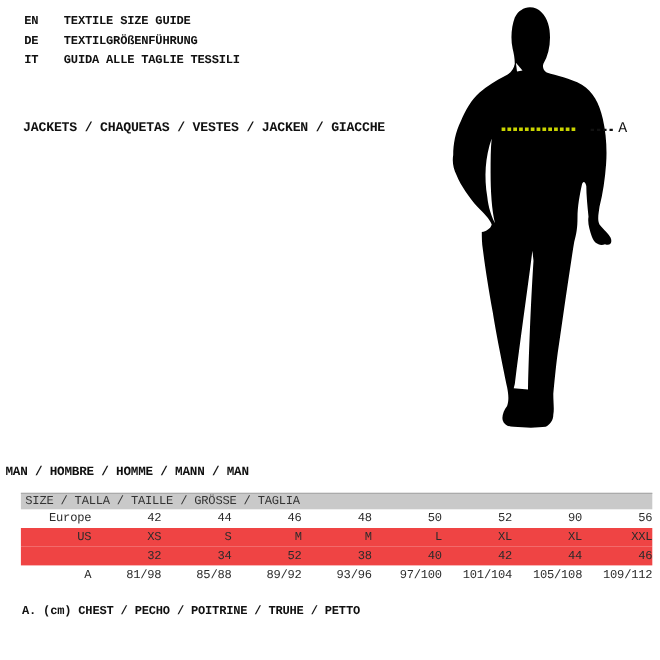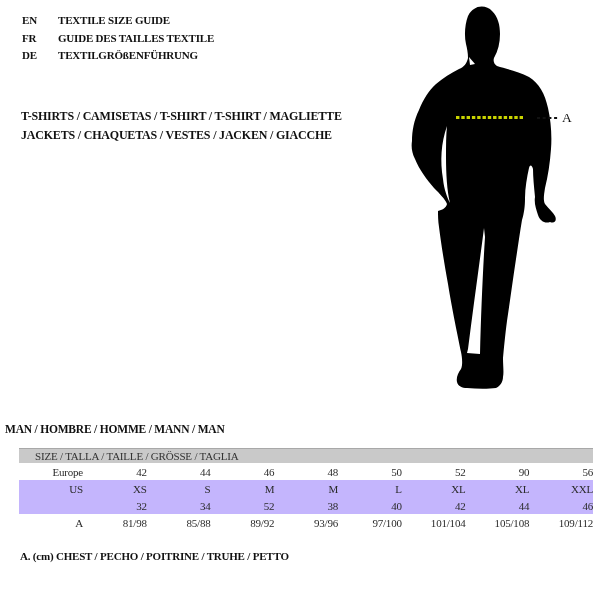--- a/index.html
+++ b/index.html
@@ -1,69 +1,68 @@
 <!DOCTYPE html>
 <html><head>
 <meta charset="utf-8">
 <style>
   html,body{margin:0;padding:0;background:#fff;}
   .page{
     position:relative;width:600px;height:600px;background:#ffffff;overflow:hidden;
-    font-family:Liberation Serif, serif;color:#111;
+    font-family:Liberation Mono, monospace;color:#111;
     letter-spacing:-0.2px;
     border-radius:21px;
   }
   
   .lang-block{position:absolute;left:22px;top:11px;}
   .lang-row{display:flex;height:17.7px;align-items:center;}
   .lang-code{width:36px;font-size:11px;font-weight:700;}
   .lang-label{font-size:11px;font-weight:700;white-space:nowrap;}
   
   .garment-block{position:absolute;left:21px;top:107px;line-height:18.5px;
     font-size:12px;font-weight:700;white-space:nowrap;}
   
   .figure-wrap{position:absolute;left:405px;top:0;width:170px;height:400px;}
   .measure-label{position:absolute;left:562px;top:110px;font-size:13.5px;font-weight:400;color:#111;}
   
   .section-title{position:absolute;left:5px;top:423px;font-size:11.5px;font-weight:700;}
   
   .size-table{position:absolute;left:19px;top:448px;width:574px;font-size:11px;}
   .st-header{
     height:14px;line-height:14px;background:#c9c9c9;border-top:1px solid #a8a8a8;
-    padding-left:16px;color:#333;font-weight:400;
+    padding-left:4px;color:#333;font-weight:400;
   }
   .st-row{display:grid;grid-template-columns:64px repeat(8,1fr);height:17px;align-items:center;}
-  .st-row.stripe{background:#c4b5fd;}
+  .st-row.stripe{background:#ef4444;}
   .st-row .lbl{padding-left:4px;text-align:right;color:#2b2b2b;}
   .st-row .val{text-align:right;color:#2b2b2b;}
   
   .footnote{position:absolute;left:20px;top:550px;font-size:11px;font-weight:700;}
 </style>
 </head>
 <body>
 
 <div class="page">
 
   <div class="lang-block">
     <div class="lang-row">
       <span class="lang-code">EN</span>
       <span class="lang-label">TEXTILE SIZE GUIDE</span>
     </div>
     <div class="lang-row">
-      <span class="lang-code">FR</span>
-      <span class="lang-label">GUIDE DES TAILLES TEXTILE</span>
+      <span class="lang-code">DE</span>
+      <span class="lang-label">TEXTILGRÖßENFÜHRUNG</span>
     </div>
     <div class="lang-row">
-      <span class="lang-code">DE</span>
-      <span class="lang-label">TEXTILGRÖßENFÜHRUNG</span>
+      <span class="lang-code">IT</span>
+      <span class="lang-label">GUIDA ALLE TAGLIE TESSILI</span>
     </div>
   </div>
 
   <div class="garment-block">
-    <div>T-SHIRTS / CAMISETAS / T-SHIRT / T-SHIRT / MAGLIETTE</div>
     <div>JACKETS / CHAQUETAS / VESTES / JACKEN / GIACCHE</div>
   </div>
 
   <div class="figure-wrap">
     <svg width="170" height="400" viewBox="405 0 170 400" xmlns="http://www.w3.org/2000/svg">
       <path fill="#000000" d="
         M474,9
         C479,5 488,6 492,11
         C498,17 500,25 500,34
         C500,43 498,51 494,58

